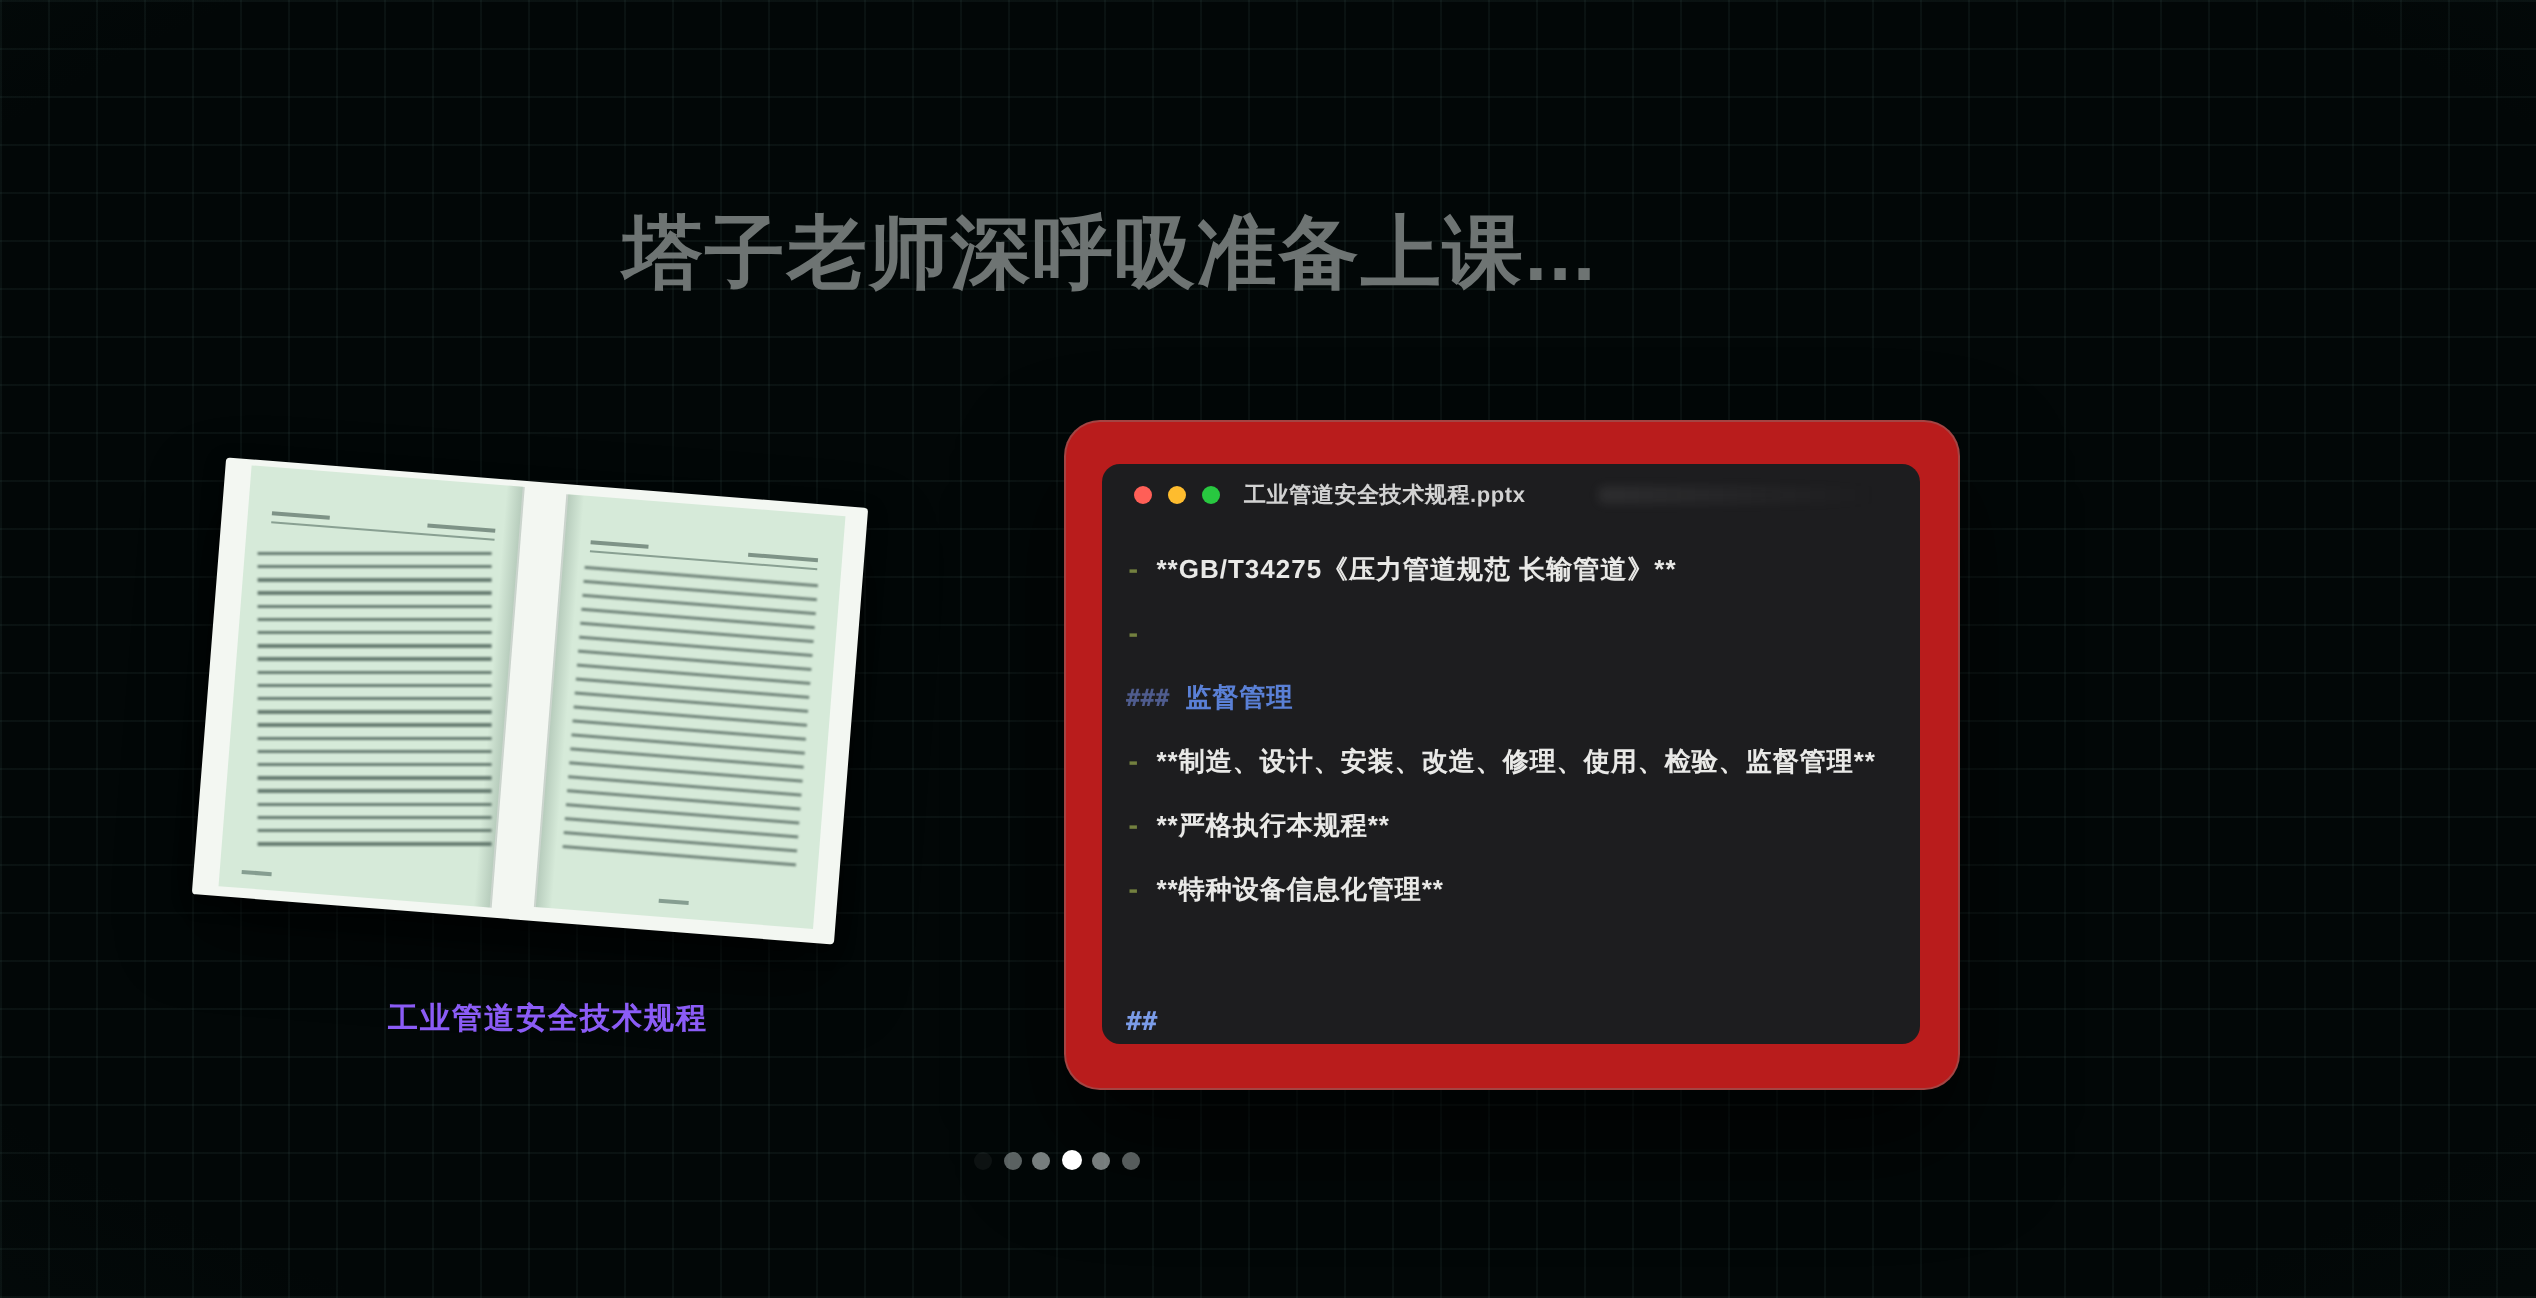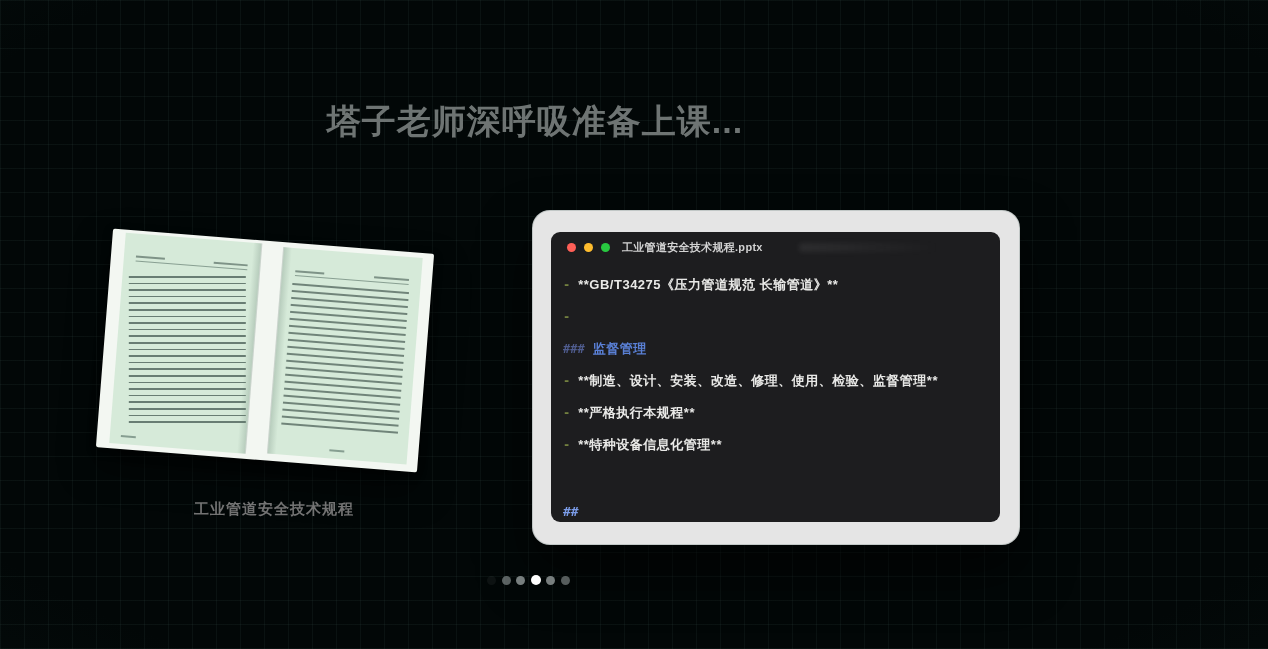--- a/index.html
+++ b/index.html
@@ -23,21 +23,21 @@
   }
   
   body::after{
     content:"";position:absolute;inset:0;z-index:0;pointer-events:none;
     background:radial-gradient(120% 120% at 50% 48%, rgba(0,0,0,0) 52%, rgba(26,58,54,0.28) 100%);
   }
   .stage{position:absolute;inset:0;z-index:1;}
 
   .main-title{
     position:absolute;left:0;top:99px;width:1070px;margin:0;text-align:center;
-    font-size:34px;font-weight:bold;letter-spacing:1px;color:var(--title-text);
+    font-size:40px;font-weight:bold;letter-spacing:1px;color:var(--title-text);padding-left:20px;
   }
 
   
   .book{
     position:absolute;left:104px;top:241px;width:322px;height:219px;
     transform:rotate(4.5deg);background:#f3f7f2;border-radius:2px;
     box-shadow:0 18px 34px rgba(0,0,0,0.55), 0 3px 10px rgba(0,0,0,0.45);
   }
   .page{position:absolute;background:var(--page-green);}
   .page-left{left:13px;top:3px;bottom:5px;width:calc(50% - 25px);}
@@ -55,27 +55,27 @@
   .ptext.left{left:9%;right:5%;top:18%;bottom:12%;transform:rotate(-4.5deg);}
   .ptext.right{left:8%;right:8%;top:17%;bottom:14%;
     background-image:repeating-linear-gradient(to bottom,
       rgba(38,58,52,0.58) 0px, rgba(38,58,52,0.58) 1.6px, transparent 1.6px, transparent 7px);}
   .pno{position:absolute;bottom:7px;width:15px;height:2px;background:rgba(70,95,85,0.55);}
   .page-left .pno{left:8%;}
   .page-right .pno{left:44%;}
 
   .book-caption{
     position:absolute;left:114px;top:500px;width:320px;text-align:center;
-    font-size:15px;font-weight:bold;letter-spacing:1px;color:#737373;
+    font-size:15px;font-weight:bold;letter-spacing:1px;color:#8b5cf6;
   }
 
   
   .tablet{
-    position:absolute;left:532px;top:210px;width:488px;height:335px;box-sizing:border-box;
-    background:#e5e5e5;border:1px solid rgba(125,142,140,0.35);border-radius:18px;
+    position:absolute;left:532px;top:210px;width:448px;height:335px;box-sizing:border-box;
+    background:#b91c1c;border:1px solid rgba(125,142,140,0.35);border-radius:18px;
     box-shadow:0 26px 52px rgba(0,0,0,0.65);
   }
   .screen{
     position:absolute;left:18px;top:21px;right:19px;bottom:22px;
     background:#1d1d1f;border-radius:9px;overflow:hidden;
   }
   .titlebar{display:flex;align-items:center;height:30px;padding-left:16px;position:relative;}
   .tl{width:9px;height:9px;border-radius:50%;margin-right:8px;flex:0 0 auto;}
   .tl.red{background:var(--traffic-red);}
   .tl.yellow{background:var(--traffic-yellow);}

